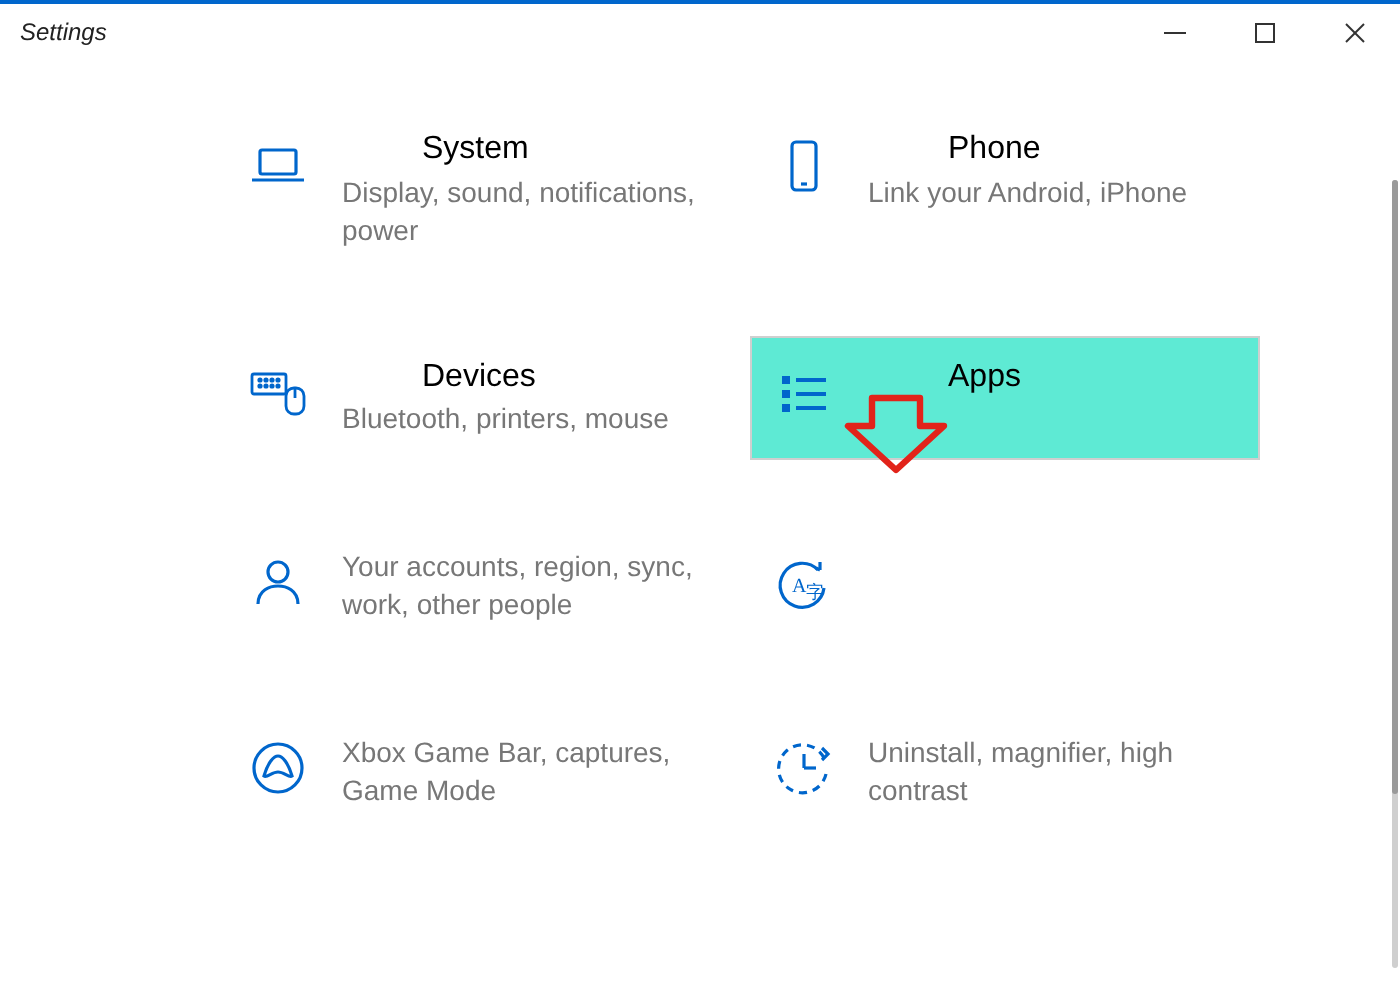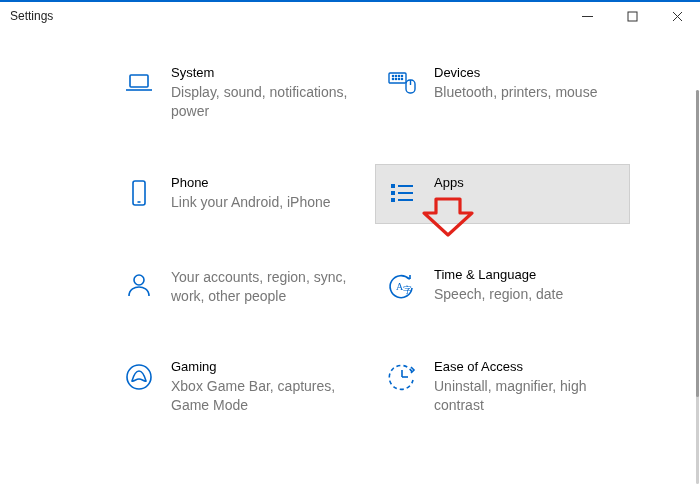--- a/index.html
+++ b/index.html
@@ -13,20 +13,21 @@
     position: relative;
   }
   .title-bar {
     height: 30px;
     border-top: 2px solid #0066cc;
     display: flex;
     align-items: center;
     padding: 0 0 0 10px;
     font-size: 12px;
     color: #222;
+    font-style: italic;
   }
   .title-bar .title { flex: 1; }
   .win-btn {
     width: 45px;
     height: 28px;
     display: flex;
     align-items: center;
     justify-content: center;
     font-size: 11px;
     color: #333;
@@ -50,37 +51,38 @@
   .tile {
     display: flex;
     align-items: flex-start;
     padding: 10px 12px 10px 8px;
     border: 1px solid transparent;
     cursor: default;
     min-height: 60px;
   }
   .tile.selected {
     border: 1px solid #cfcfcf;
-    background: #e5e5e5;
+    background: #5eead4;
   }
   .tile .icon {
     width: 36px;
     height: 36px;
     flex-shrink: 0;
     display: flex;
     align-items: center;
     justify-content: center;
     margin-right: 14px;
     color: #0066cc;
   }
   .tile .text { flex: 1; padding-top: 0px; }
   .tile .label {
-    font-size: 13px;
+    font-size: 16px;
     color: #000;
     line-height: 1.3;
+    margin-left: 40px;
   }
   .tile .desc {
     font-size: 14px;
     color: #777;
     line-height: 1.35;
     margin-top: 1px;
   }
   .scroll-track {
     position: absolute;
     right: 1px;
@@ -133,20 +135,33 @@
     <div class="tile">
       <span class="icon">
         <svg width="32" height="32" viewBox="0 0 32 32" fill="none" stroke="#0066cc" stroke-width="1.6">
           <rect x="7" y="8" width="18" height="12" rx="1"></rect>
           <line x1="3" y1="23" x2="29" y2="23"></line>
         </svg>
       </span>
       <div class="text">
         <div class="label">System</div>
         <div class="desc">Display, sound, notifications, power</div>
+      </div>
+    </div>
+
+    <div class="tile">
+      <span class="icon">
+        <svg width="32" height="32" viewBox="0 0 32 32" fill="none" stroke="#0066cc" stroke-width="1.6">
+          <rect x="10" y="4" width="12" height="24" rx="2"></rect>
+          <line x1="14.5" y1="25" x2="17.5" y2="25"></line>
+        </svg>
+      </span>
+      <div class="text">
+        <div class="label">Phone</div>
+        <div class="desc">Link your Android, iPhone</div>
       </div>
     </div>
 
     <div class="tile">
       <span class="icon">
         <svg width="32" height="32" viewBox="0 0 32 32" fill="none" stroke="#0066cc" stroke-width="1.4">
           <rect x="3" y="6" width="17" height="10" rx="1"></rect>
           <circle cx="7" cy="9" r="0.6" fill="#0066cc"></circle>
             <circle cx="10" cy="9" r="0.6" fill="#0066cc"></circle>
             <circle cx="13" cy="9" r="0.6" fill="#0066cc"></circle>
@@ -158,33 +173,20 @@
           <rect x="20" y="13" width="9" height="13" rx="4"></rect>
           <line x1="24.5" y1="13" x2="24.5" y2="18"></line>
         </svg>
       </span>
       <div class="text">
         <div class="label">Devices</div>
         <div class="desc">Bluetooth, printers, mouse</div>
       </div>
     </div>
 
-    <div class="tile">
-      <span class="icon">
-        <svg width="32" height="32" viewBox="0 0 32 32" fill="none" stroke="#0066cc" stroke-width="1.6">
-          <rect x="10" y="4" width="12" height="24" rx="2"></rect>
-          <line x1="14.5" y1="25" x2="17.5" y2="25"></line>
-        </svg>
-      </span>
-      <div class="text">
-        <div class="label">Phone</div>
-        <div class="desc">Link your Android, iPhone</div>
-      </div>
-    </div>
-
 
 
     <div class="tile selected">
       <span class="icon">
         <svg width="32" height="32" viewBox="0 0 32 32" fill="none" stroke="#0066cc" stroke-width="2">
           <rect x="5" y="7" width="4" height="4" fill="#0066cc" stroke="none"></rect>
           <line x1="12" y1="9" x2="27" y2="9"></line>
           <rect x="5" y="14" width="4" height="4" fill="#0066cc" stroke="none"></rect>
           <line x1="12" y1="16" x2="27" y2="16"></line>
           <rect x="5" y="21" width="4" height="4" fill="#0066cc" stroke="none"></rect>
@@ -211,50 +213,44 @@
     <div class="tile">
       <span class="icon">
         <svg width="32" height="32" viewBox="0 0 32 32" fill="none" stroke="#0066cc" stroke-width="1.6">
           <path d="M23 10 A11 11 0 1 0 26 19"></path>
           <text x="10" y="21" font-size="10" fill="#0066cc" stroke="none" font-family="Segoe UI">A</text>
           <text x="17" y="24" font-size="9" fill="#0066cc" stroke="none" font-family="Segoe UI">字</text>
           <line x1="24" y1="6" x2="24" y2="10"></line>
             <line x1="22" y1="9" x2="24" y2="10"></line>
         </svg>
       </span>
-      <div class="text">
-        <div class="label">Time &amp; Language</div>
-        <div class="desc">Speech, region, date</div>
-      </div>
     </div>
 
     <div class="tile">
       <span class="icon">
         <svg width="32" height="32" viewBox="0 0 32 32" fill="none" stroke="#0066cc" stroke-width="1.6">
           <circle cx="16" cy="16" r="12"></circle>
           <path d="M9 20 C11 13 14 10 16 10 C18 10 21 13 23 20 C21.5 21 19 18 16 18 C13 18 10.5 21 9 20 Z" fill="none"></path>
         </svg>
       </span>
       <div class="text">
-        <div class="label">Gaming</div>
         <div class="desc">Xbox Game Bar, captures, Game Mode</div>
       </div>
     </div>
 
     <div class="tile">
       <span class="icon">
         <svg width="32" height="32" viewBox="0 0 32 32" fill="none" stroke="#0066cc" stroke-width="1.6">
           <path d="M26 11 A12 12 0 1 0 27 19" stroke-dasharray="4 3"></path>
           <line x1="16" y1="16" x2="16" y2="9"></line>
           <line x1="16" y1="16" x2="22" y2="16"></line>
           <polyline points="25,6 28,9 25,12" fill="none"></polyline>
         </svg>
       </span>
       <div class="text">
-        <div class="label">Ease of Access</div>
         <div class="desc">Uninstall, magnifier, high contrast</div>
       </div>
     </div>
 
   </div>
 
   <div class="scroll-track"></div>
 
   <div class="arrow-anno">
     <svg width="60" height="45" viewBox="0 0 60 45">

